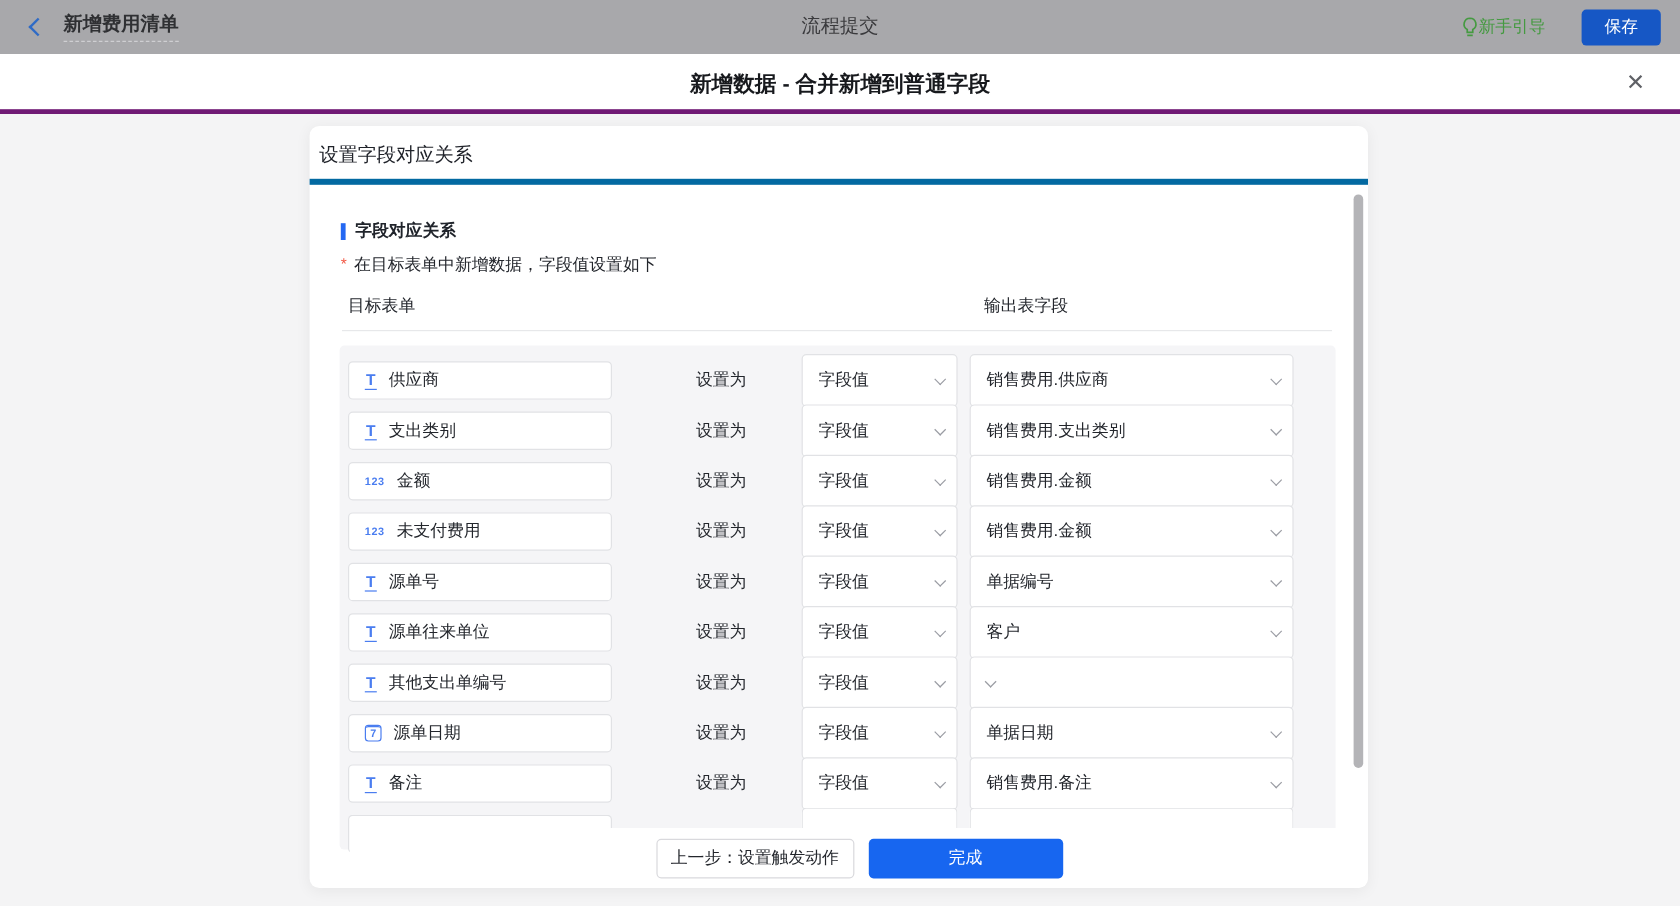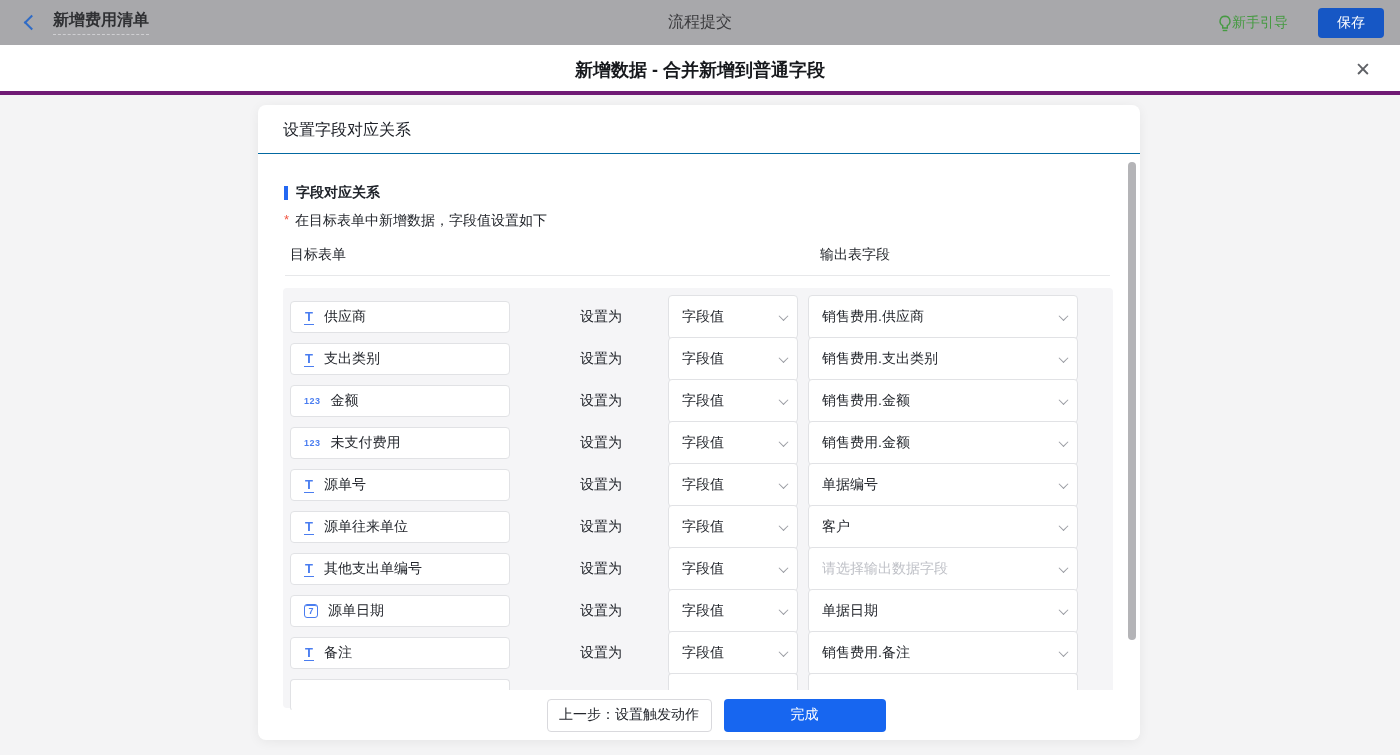--- a/index.html
+++ b/index.html
@@ -10,38 +10,38 @@
   .topbar { position:absolute; left:0; top:0; width:1400px; height:45px;
     background:#a8a8ab; display:flex; align-items:center; }
   .tb-left { display:flex; align-items:center; margin-left:26px; gap:16px; }
   .back-chev { width:11px; height:11px; border-left:2.5px solid #2f6bc6; border-bottom:2.5px solid #2f6bc6;
     transform:rotate(45deg); cursor:pointer; }
   .tb-title { font-size:16px; font-weight:600; color:#2f3033; padding-bottom:3px;
     border-bottom:1px dashed #cfcfd2; }
   .tb-center { position:absolute; left:0; right:0; text-align:center;
     font-size:16px; color:#3a3a3d; pointer-events:none; }
   .tb-right { margin-left:auto; display:flex; align-items:center; margin-right:16px; }
-  .guide { display:flex; align-items:flex-end; gap:0; margin-right:30px; cursor:pointer; }
+  .guide { display:flex; align-items:center; gap:0; margin-right:30px; cursor:pointer; }
   .guide-label { font-size:14px; color:#459a41; font-weight:500; }
   .save-btn { width:66px; height:30px; background:#1657c5; color:#fff; border:none;
     border-radius:4px; font-size:14px; cursor:pointer; font-family:inherit; }
 
   
   .title-strip { position:absolute; left:0; top:45px; width:1400px; height:50px;
     background:#ffffff; border-bottom:4px solid #701a75; }
   .dlg-title { position:absolute; left:0; right:0; top:0; height:50px; line-height:50px;
     text-align:center; font-size:18px; font-weight:700; color:#17191d; }
   .close-x { position:absolute; right:24px; top:12px; width:26px; height:26px;
     font-size:19px; color:#5f6166; text-align:center; line-height:26px; cursor:pointer; }
 
   
   .panel { position:absolute; left:258px; top:105px; width:882px; height:635px;
     background:#fff; border-radius:8px; box-shadow:0 2px 12px rgba(0,0,0,0.06); }
-  .panel-header { height:49px; line-height:49px; padding-left:25px; font-size:16px;
-    color:#20232a; border-bottom:1px solid #0369a1; }
+  .panel-header { height:49px; line-height:49px; padding-left:8px; font-size:16px;
+    color:#20232a; border-bottom:5px solid #0369a1; }
   .panel-body { position:absolute; left:0; right:0; top:50px; bottom:0; overflow:hidden;
     border-radius:0 0 8px 8px; }
 
   .sec-title-row { display:flex; align-items:center; margin:29px 0 0 26px; gap:8px; }
   .sec-bar { width:4px; height:14px; background:#2468f2; }
   .sec-title { font-size:14px; font-weight:700; color:#20242b; }
   .note-row { display:flex; align-items:flex-start; margin:9px 0 0 26px; gap:6px; }
   .req-mark { color:#f25643; font-size:13px; line-height:18px; }
   .note-text { font-size:14px; color:#23262c; line-height:18px; }
   .col-heads { position:relative; height:18px; margin-top:17px; }
@@ -232,21 +232,20 @@
     <div class="field-box">
       <span class="row-icon text-icon">T</span>
       <span class="field-label">其他支出单编号</span>
     </div>
     <span class="set-as">设置为</span>
     <div class="dd dd-mode">
       <span class="dd-text">字段值</span>
       <span class="chev"></span>
     </div>
     <div class="dd dd-output">
-      <span class="dd-text placeholder">请选择输出数据字段</span>
       <span class="chev"></span>
     </div>
   </div>
 
   <div class="row">
     <div class="field-box">
       <span class="row-icon date-icon">7</span>
       <span class="field-label">源单日期</span>
     </div>
     <span class="set-as">设置为</span>

